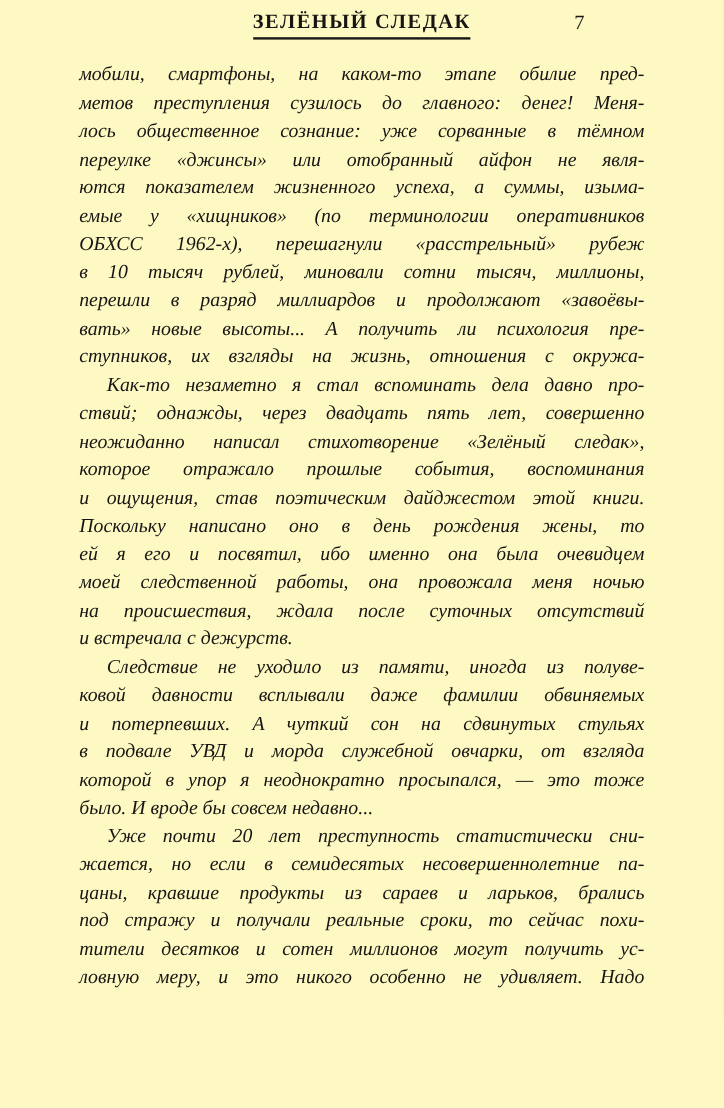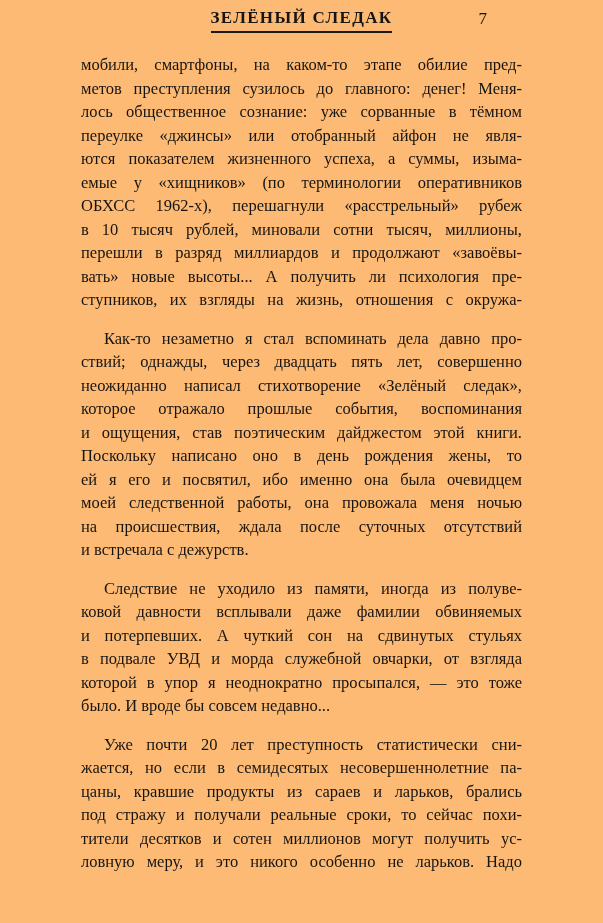--- a/index.html
+++ b/index.html
@@ -7,21 +7,21 @@
     padding: 0;
     background: #e9e9e7;
   }
   .page {
     position: relative;
     width: 603px;
     height: 923px;
     box-sizing: border-box;
     margin: 0 auto;
     padding: 8px 66px 0 66px;
-    background: #fdba74;
+    background: #fef9c3;
     color: #171513;
     font-family: "Liberation Serif", "DejaVu Serif", serif;
     overflow: hidden;
   }
   .page-header {
     position: relative;
     text-align: center;
     height: 30px;
     margin-bottom: 12px;
   }
@@ -38,21 +38,22 @@
     position: absolute;
     right: 50px;
     top: 1px;
     font-size: 17px;
   }
   .text-block {
     font-size: 16.5px;
     line-height: 23.5px;
   }
   .paragraph {
-    margin: 15px;
+    margin: 0;
+    font-style: italic;
   }
   .line {
     text-align: justify;
     text-align-last: justify;
   }
   .line.last-line {
     text-align-last: left;
   }
   .line.indent {
     text-indent: 23px;
@@ -99,16 +100,16 @@
         <div class="line">в подвале УВД и морда служебной овчарки, от взгляда</div>
         <div class="line">которой в упор я неоднократно просыпался, — это тоже</div>
         <div class="line last-line">было. И вроде бы совсем недавно...</div>
       </div>
       <div class="paragraph">
         <div class="line indent">Уже почти 20 лет преступность статистически сни-</div>
         <div class="line">жается, но если в семидесятых несовершеннолетние па-</div>
         <div class="line">цаны, кравшие продукты из сараев и ларьков, брались</div>
         <div class="line">под стражу и получали реальные сроки, то сейчас похи-</div>
         <div class="line">тители десятков и сотен миллионов могут получить ус-</div>
-        <div class="line">ловную меру, и это никого особенно не ларьков. Надо</div>
+        <div class="line">ловную меру, и это никого особенно не удивляет. Надо</div>
       </div>
     </main>
 </div>
 
 </body></html>

